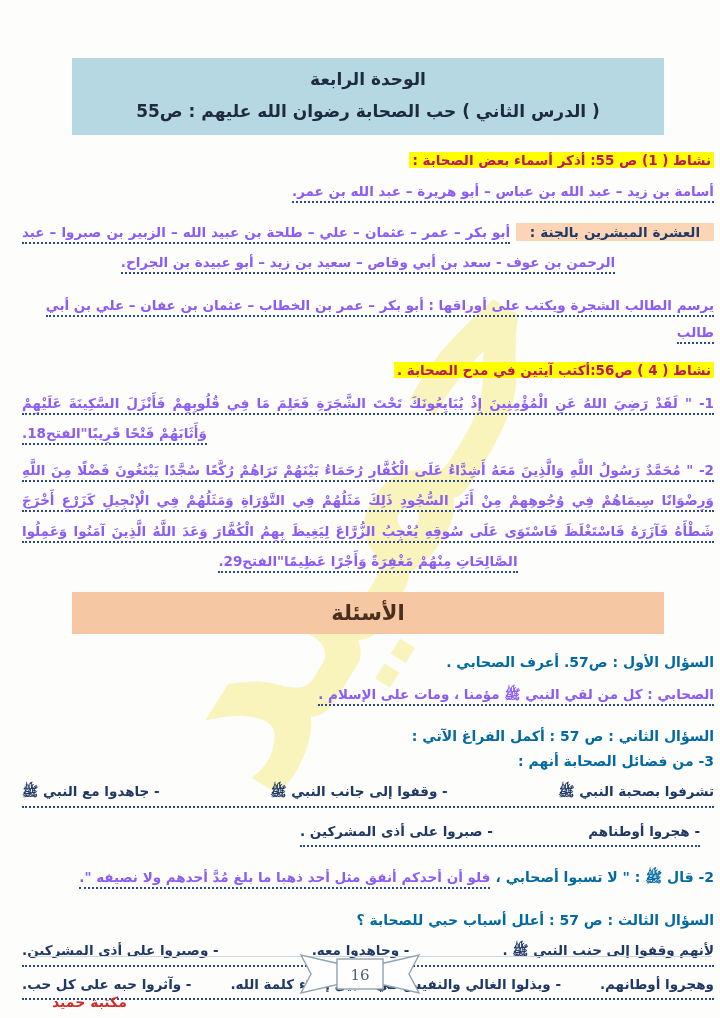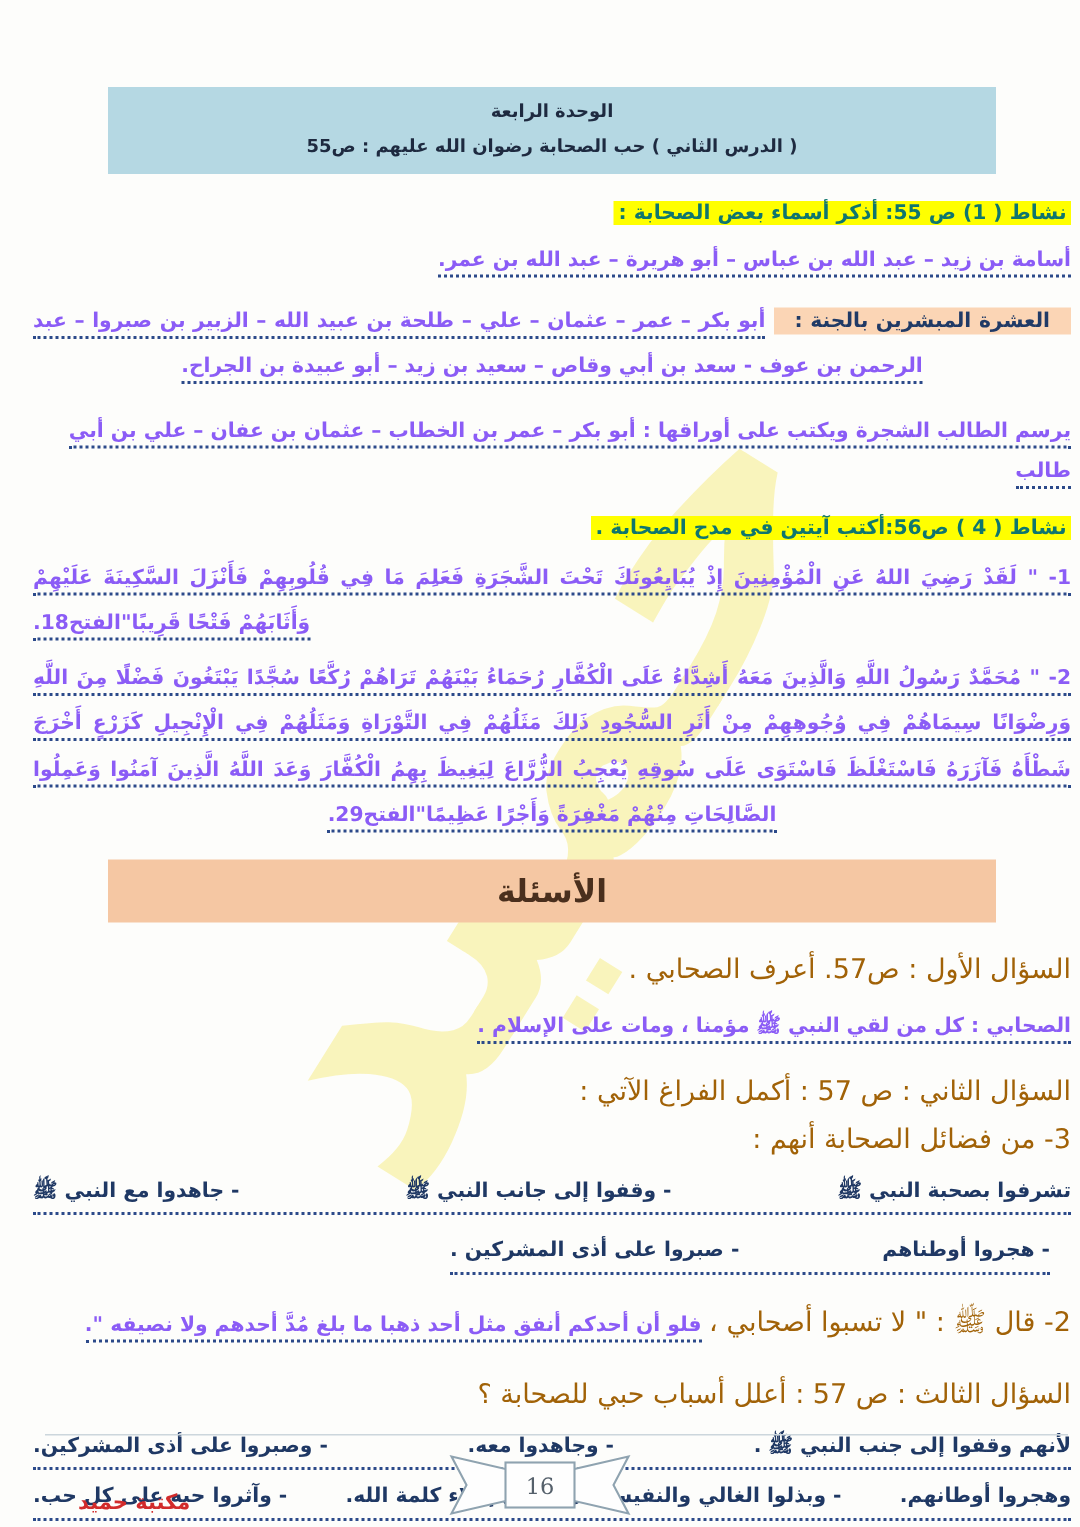--- a/index.html
+++ b/index.html
@@ -10,58 +10,58 @@
   }
   .watermark{
     position:absolute;left:-50px;top:400px;width:800px;z-index:0;
     transform:rotate(-58deg);font-size:240px;font-weight:bold;line-height:1;
     color:#f4e75f;opacity:.40;text-align:center;pointer-events:none;white-space:nowrap;
   }
   .content{position:relative;z-index:1;padding:0 6px 0 22px;}
   
   .band-header{
     margin:58px 50px 8px 50px;background:#b5d8e3;color:#1e2a40;
-    text-align:center;font-weight:bold;font-size:12px;line-height:1.9;padding:5px 0 7px;
+    text-align:center;font-weight:bold;font-size:17px;line-height:1.9;padding:5px 0 7px;
   }
   
   .act{margin-top:13px;}
   .act-title-line{line-height:1.5;}
   .hl-yellow{
-    background:#ffff00;color:#0f766e;font-weight:bold;font-size:13.5px;
+    background:#ffff00;color:#be185d;font-weight:bold;font-size:13.5px;
     padding:0 3px;display:inline;box-decoration-break:clone;
   }
   .hl-peach{
     background:#fbd5b5;color:#203a66;font-weight:bold;font-size:13.5px;
     padding:1px 14px;display:inline;
   }
   .answer{color:#8b5cf6;font-weight:bold;font-size:13.5px;}
   .dotted{border-bottom:2px dotted #2c4a8a;padding-bottom:2px;box-decoration-break:clone;}
   .ans-line{margin-top:5px;line-height:1.7;}
   .ans-just{text-align:justify;text-align-last:center;line-height:1.9;margin-top:4px;}
   .verse{margin:6px 0 2px;line-height:1.9;text-align:justify;}
   .verse.v1{text-align-last:left;}
   .verse.v2{text-align-last:center;}
   
   .band-questions{
     margin:16px 50px 0 50px;background:#f5c7a3;color:#4a2f1d;
     text-align:center;font-weight:bold;font-size:21px;padding:9px 0;
   }
-  .q-head{color:#a16207;font-weight:normal;font-size:18px;}
+  .q-head{color:#0369a1;font-weight:bold;font-size:14px;}
   .q-block{margin-top:16px;}
   .q-line{line-height:1.8;}
   .dotrow{
     display:flex;justify-content:space-between;align-items:baseline;
     border-bottom:2px dotted #2c4a8a;padding-bottom:3px;margin-top:7px;
     color:#1f3864;font-weight:bold;font-size:13.5px;line-height:1.6;
   }
   .dotrow.indent2{width:400px;margin-right:14px;}
   .gap6{height:6px;}
   
   .foot-line{position:absolute;left:30px;right:8px;top:956px;height:1px;background:#ccd6dc;z-index:1;}
-  .ribbon{position:absolute;left:295px;bottom:0;z-index:1;}
+  .ribbon{position:absolute;left:295px;bottom:16px;z-index:1;}
   .ribbon .wing,.ribbon .plate{fill:#fefefe;stroke:#8fa3b0;stroke-width:1.4;}
   .ribbon-num{fill:#55606b;font-size:15px;font-family:"DejaVu Serif",serif;}
   .library{
     position:absolute;left:52px;bottom:8px;z-index:1;
     color:#d22b2b;font-weight:bold;font-size:14px;
   }
 </style>
 </head>
 <body>
 

